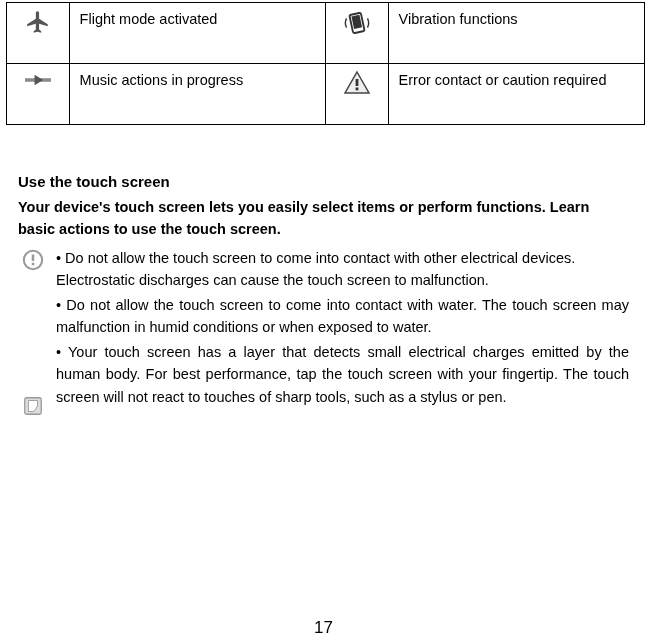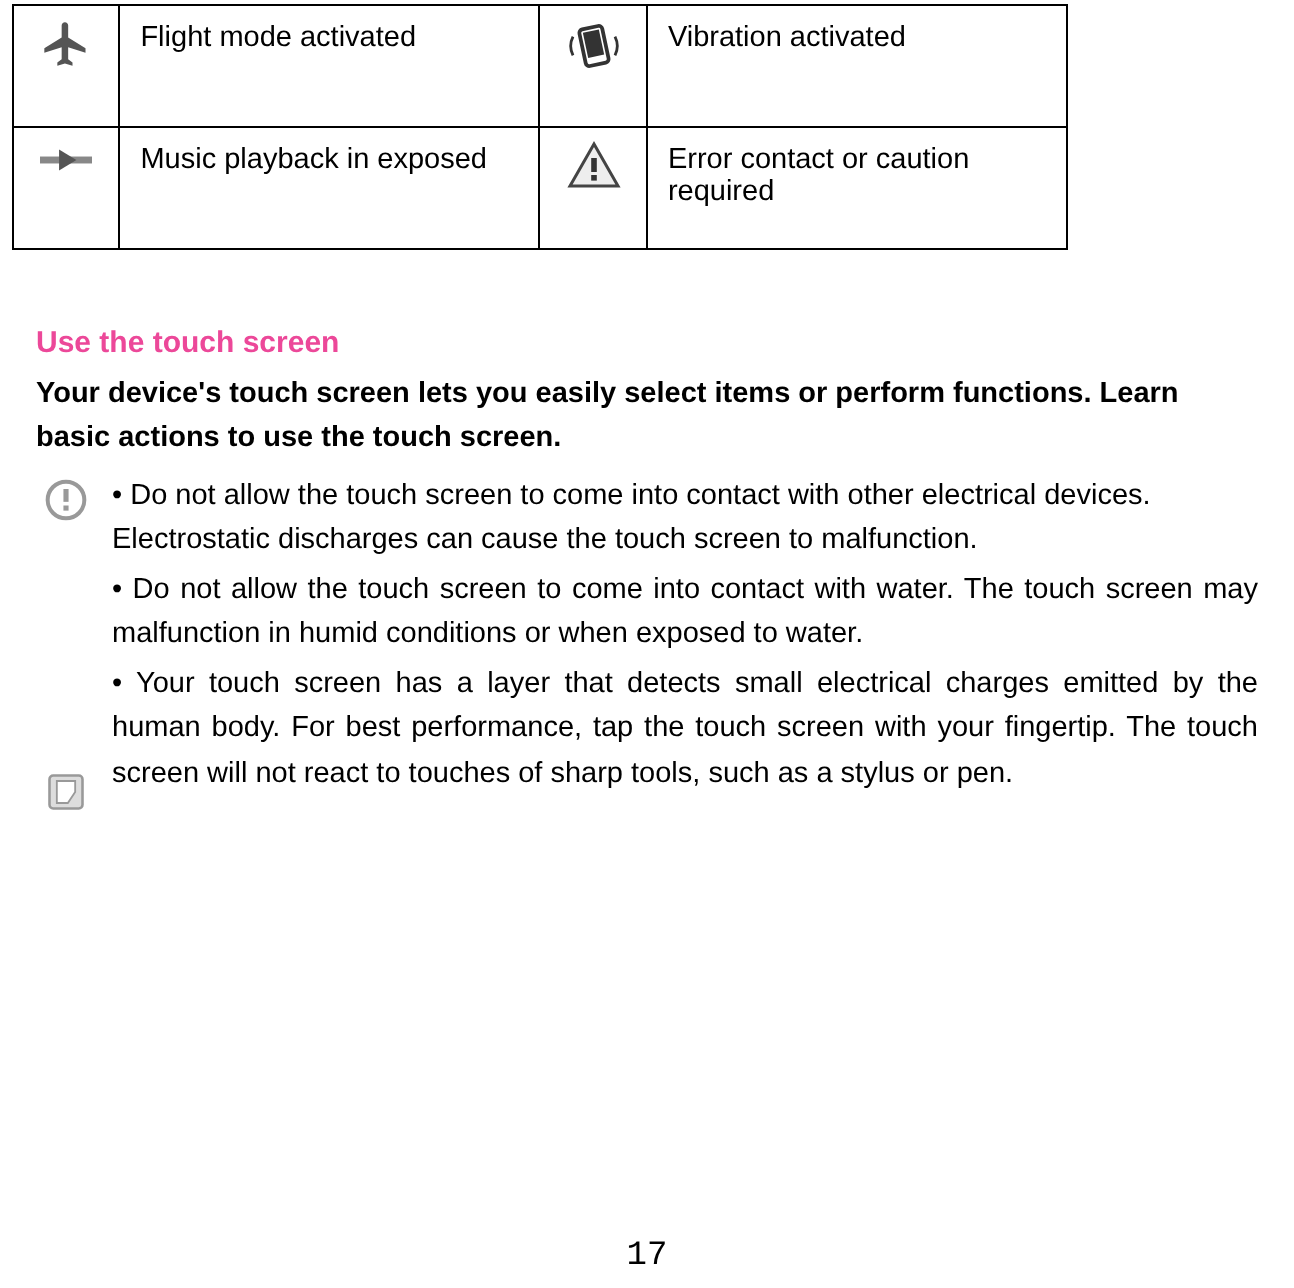--- a/index.html
+++ b/index.html
@@ -8,41 +8,41 @@
       height: 644px;
       background: #fff;
       font-family: Arial, Helvetica, sans-serif;
       font-size: 14.5px;
       color: #000;
       padding: 2px 6px 0 6px;
       position: relative;
     }
     .icons-table {
       border-collapse: collapse;
-      width: 528px;
-      margin-bottom: 38px;
+      width: 639px;
+      margin-bottom: 48px;
     }
     .icons-table td {
       border: 1px solid #000;
       vertical-align: top;
       height: 61px;
     }
     .icon-cell {
       width: 62px;
       text-align: center;
       padding-top: 6px;
     }
     .text-cell {
       width: 254px;
       padding: 8px 10px;
       font-size: 14.5px;
     }
     .icon-svg { display: inline-block; }
     .section-heading {
-      color: #ec4899;
+      color: #000000;
       font-weight: bold;
       font-size: 15px;
       margin: 0 12px 6px 12px;
     }
     .intro {
       margin: 0 12px 6px 12px;
       line-height: 1.55;
       font-size: 14.5px;
       font-weight: bold;
     }
@@ -64,21 +64,21 @@
       text-align: left;
     }
     .bul.justify {
       text-align: justify;
     }
     .page-num {
       position: absolute;
       bottom: 6px;
       left: 0; right: 0;
       text-align: center;
-      font-family: Liberation Mono, monospace;
+      font-family: Liberation Sans, sans-serif;
       font-size: 17px;
     }
   </style>
 </head>
 <body>
 
 <table class="icons-table">
   <tbody>
       <tr>
     <td class="icon-cell">
@@ -87,30 +87,30 @@
       </svg>
     </td>
     <td class="text-cell">Flight mode activated</td>
     <td class="icon-cell">
       <svg class="icon-svg" width="28" height="28" viewBox="0 0 24 24">
         <rect x="7" y="4" width="10" height="16" rx="1.5" fill="none" stroke="#333" stroke-width="1.6" transform="rotate(-12 12 12)"></rect>
         <rect x="8.5" y="5.5" width="7" height="11" fill="#333" transform="rotate(-12 12 12)"></rect>
         <path fill="none" stroke="#333" stroke-width="1.2" d="M3 8 Q1 12 3 16 M21 8 Q23 12 21 16"></path>
       </svg>
     </td>
-    <td class="text-cell">Vibration activated</td>
+    <td class="text-cell">Vibration functions</td>
   </tr>
   <tr>
     <td class="icon-cell">
       <svg class="icon-svg" width="26" height="20" viewBox="0 0 30 20">
         <rect x="0" y="8" width="30" height="4" fill="#888"></rect>
         <polygon points="11,4 21,10 11,16" fill="#555"></polygon>
       </svg>
     </td>
-    <td class="text-cell">Music playback in exposed</td>
+    <td class="text-cell">Music actions in progress</td>
     <td class="icon-cell">
       <svg class="icon-svg" width="28" height="26" viewBox="0 0 28 26">
         <polygon points="14,2 26,23 2,23" fill="#eee" stroke="#444" stroke-width="1.5"></polygon>
         <rect x="12.6" y="9" width="2.8" height="7" fill="#333"></rect>
         <rect x="12.6" y="17.5" width="2.8" height="2.8" fill="#333"></rect>
       </svg>
     </td>
     <td class="text-cell">Error contact or caution required</td>
   </tr>
 </tbody>

